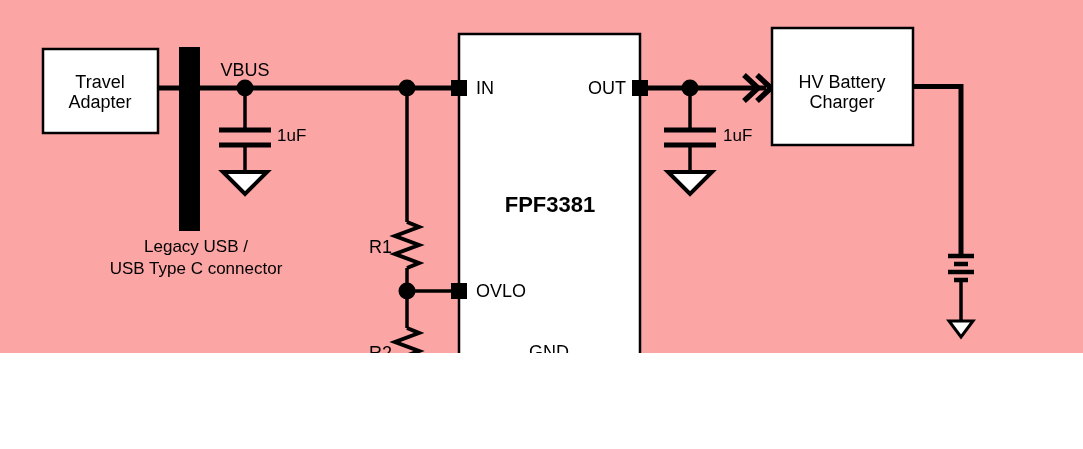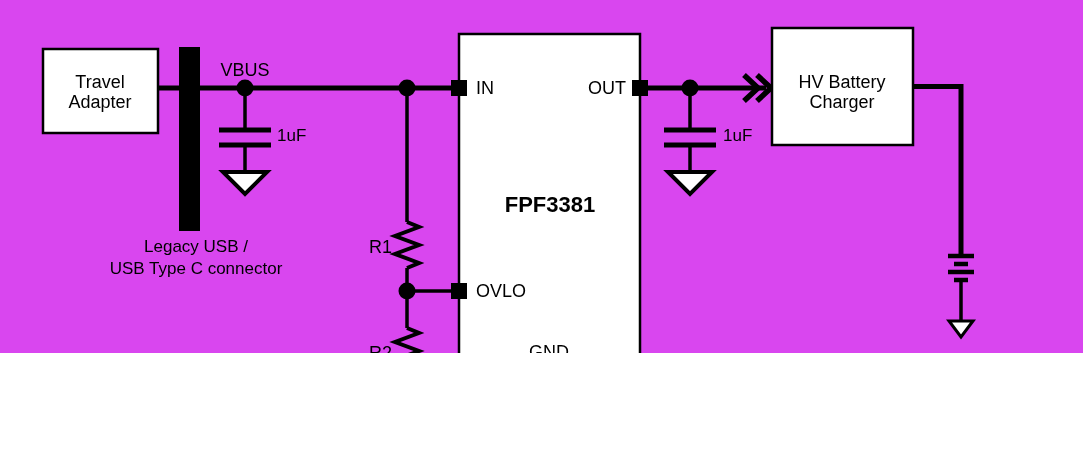--- a/index.html
+++ b/index.html
@@ -4,21 +4,21 @@
 <style>
   html, body {
     margin: 0;
     padding: 0;
     background: #ffffff;
   }
   .stage {
     position: relative;
     width: 1083px;
     height: 353px;
-    background: #d946ef;
+    background: #fca5a5;
     font-family: "Liberation Sans", sans-serif;
   }
   svg { display: block; }
   text {
     font-family: "Liberation Sans", sans-serif;
     fill: #000000;
   }
   .lbl   { font-size: 18px; }
   .val   { font-size: 17px; }
   .cap   { font-size: 17px; }

